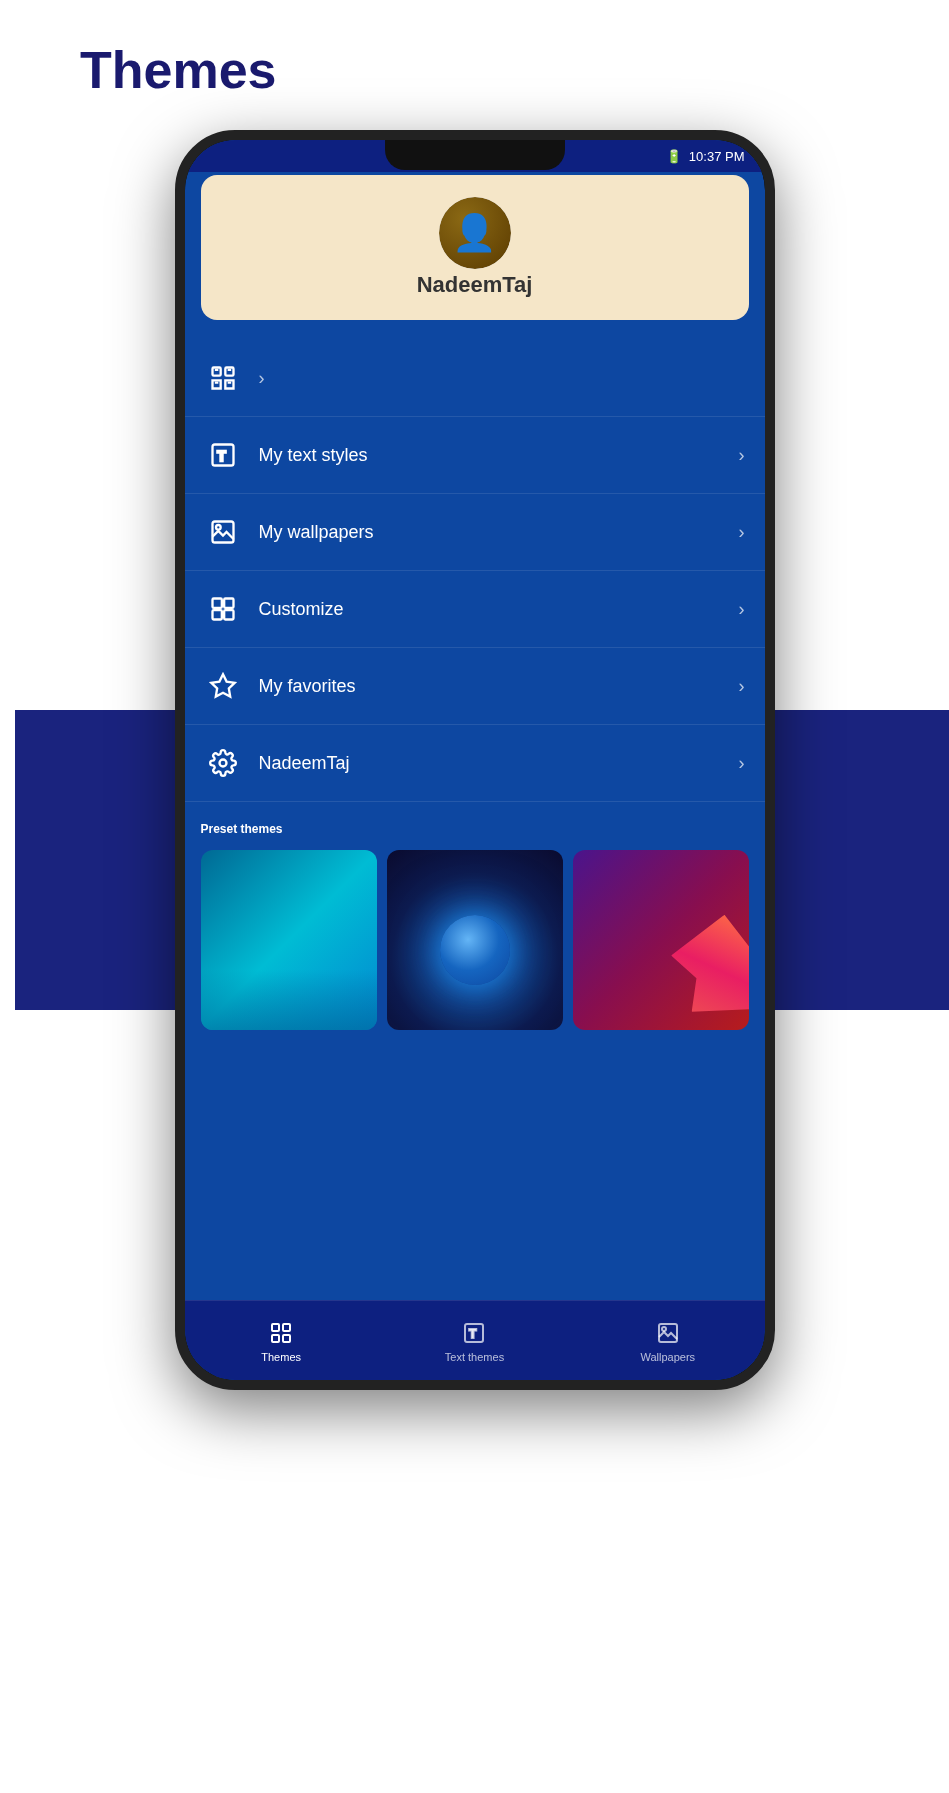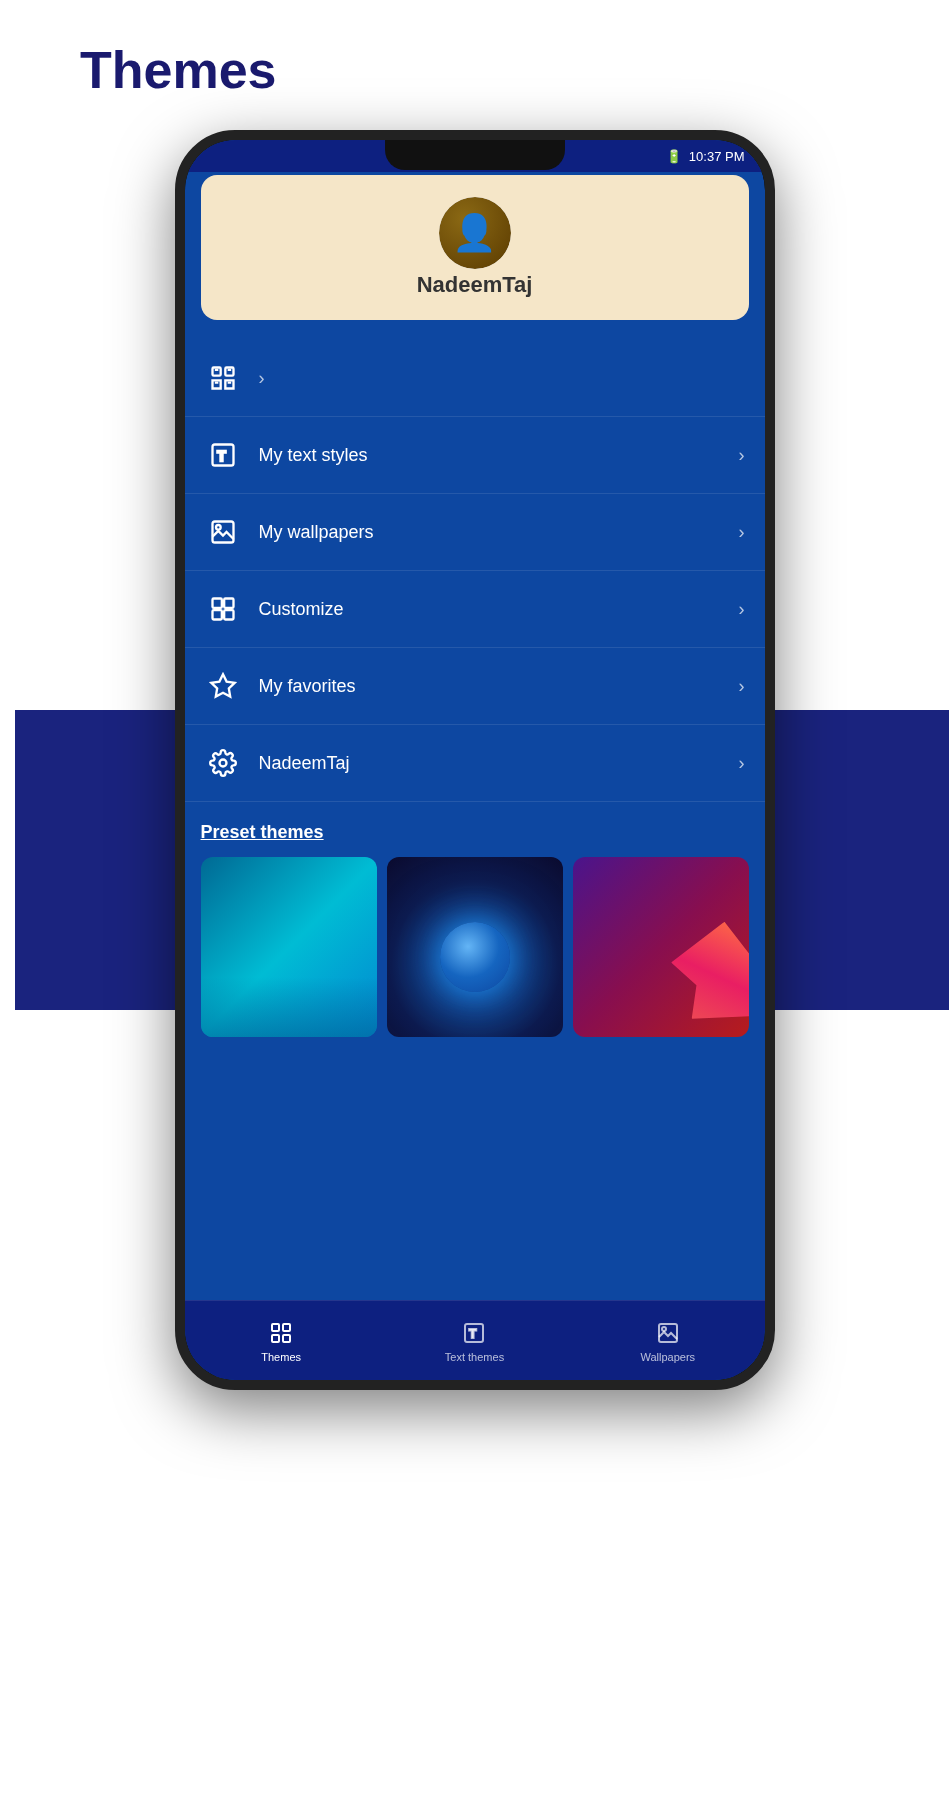--- a/index.html
+++ b/index.html
@@ -198,24 +198,23 @@
       color: rgba(255,255,255,0.7);
       font-size: 18px;
     }
 
     
     .preset-section {
       padding: 20px 16px 10px;
     }
     .preset-title {
       color: white;
-      font-size: 18px;
+      font-size: 12px;
       font-weight: 700;
       margin-bottom: 14px;
-      text-decoration: underline;
     }
     .preset-grid {
       display: flex;
       gap: 10px;
     }
     .preset-thumb {
       flex: 1;
       height: 180px;
       border-radius: 12px;
       overflow: hidden;

